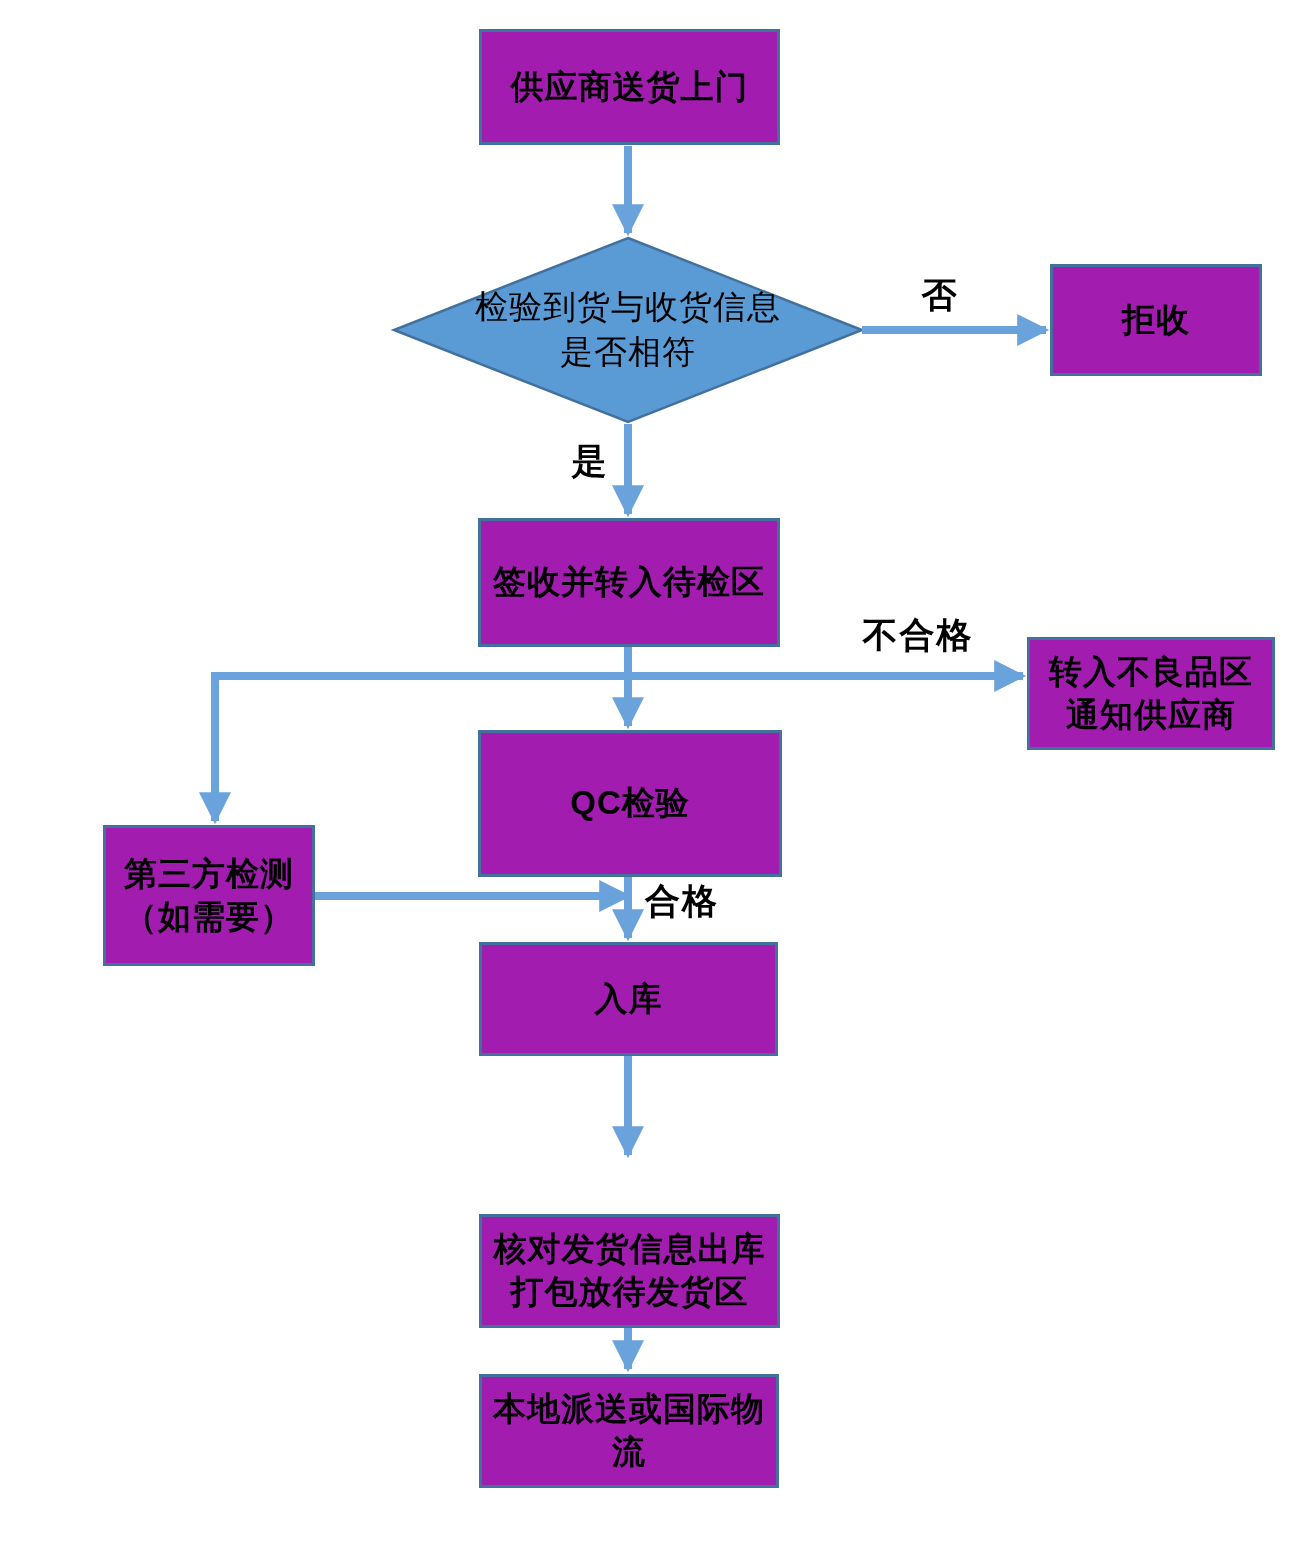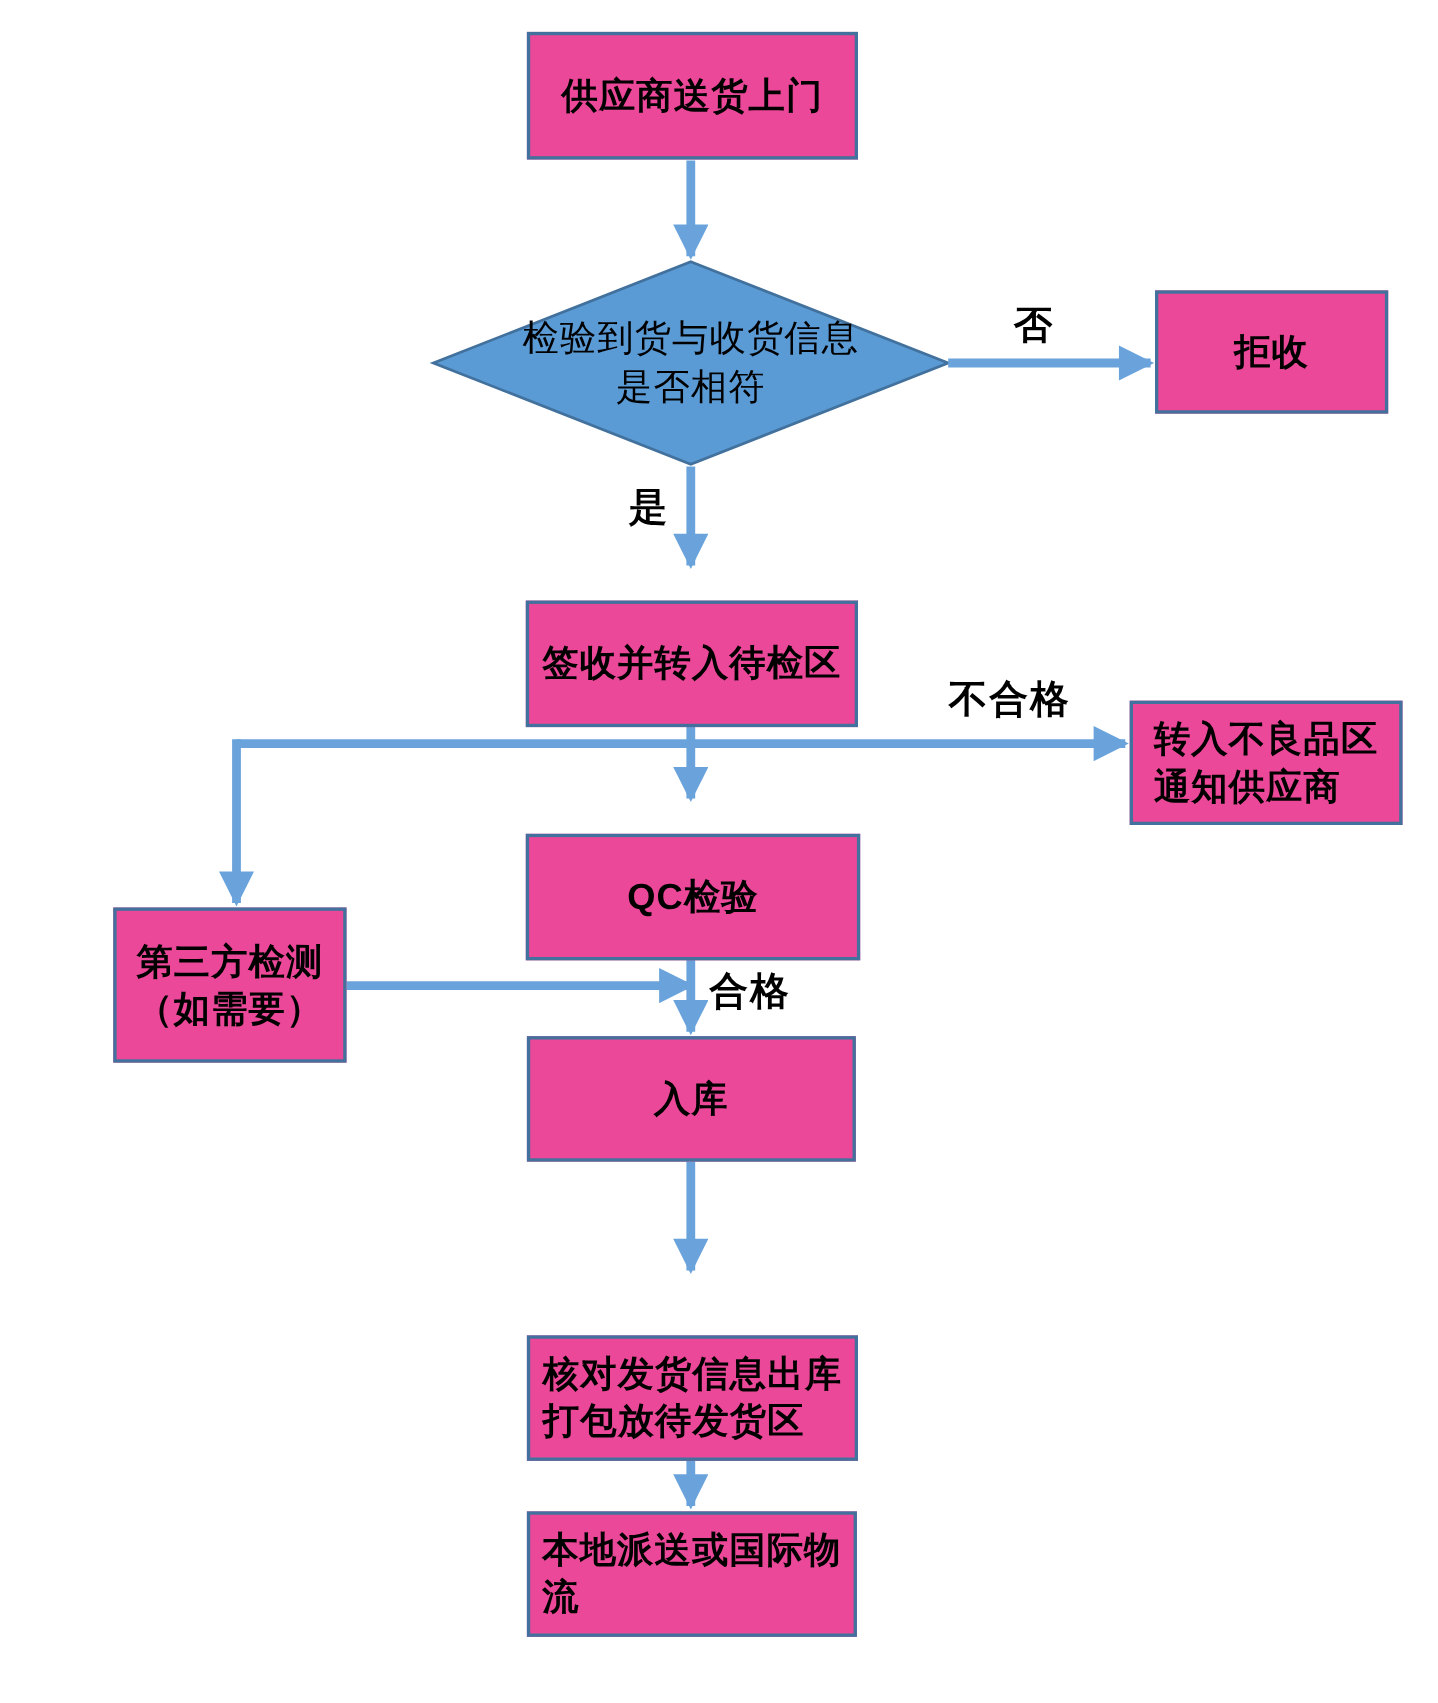--- a/index.html
+++ b/index.html
@@ -17,26 +17,27 @@
   }
   #connector-layer {
     position: absolute;
     left: 0;
     top: 0;
     z-index: 1;
   }
   .node {
     position: absolute;
     z-index: 2;
-    background: #ec4899;
+    background: #a21caf;
     border: 3px solid #41719C;
     box-sizing: border-box;
     display: flex;
     align-items: center;
     justify-content: center;
+    text-align: center;
     font-size: 33px;
     font-weight: 700;
     color: #000000;
     line-height: 1.3;
     white-space: pre-line;
     letter-spacing: 1px;
   }
   .diamond-label {
     position: absolute;
     z-index: 3;
@@ -56,23 +57,23 @@
     z-index: 3;
     font-size: 35px;
     font-weight: 700;
     color: #000000;
     text-align: center;
     letter-spacing: 2px;
   }
   
   #node-supplier   { left: 479px;  top: 29px;   width: 301px; height: 116px; }
   #node-reject     { left: 1050px; top: 264px;  width: 212px; height: 112px; }
-  #node-sign       { left: 478px;  top: 518px;  width: 302px; height: 115px; margin-top: 28px; }
+  #node-sign       { left: 478px;  top: 518px;  width: 302px; height: 129px; }
   #node-defect     { left: 1027px; top: 617px;  width: 248px; height: 113px; margin-top: 20px; }
-  #node-qc         { left: 478px;  top: 758px;  width: 304px; height: 115px; }
+  #node-qc         { left: 478px;  top: 730px;  width: 304px; height: 147px; }
   #node-third      { left: 103px;  top: 825px;  width: 212px; height: 141px; }
   #node-warehouse  { left: 479px;  top: 942px;  width: 299px; height: 114px; }
   #node-verify     { left: 479px;  top: 1214px; width: 301px; height: 114px; }
   #node-delivery   { left: 479px;  top: 1374px; width: 300px; height: 114px; }
   #diamond-text    { left: 428px;  top: 282px;  width: 400px; height: 96px; }
   #label-no        { left: 905px;  top: 272px;  width: 70px;  }
   #label-yes       { left: 555px;  top: 438px;  width: 70px;  }
   #label-fail      { left: 857px;  top: 612px;  width: 122px; }
   #label-pass      { left: 645px;  top: 878px;  width: 74px;  }
 </style>

